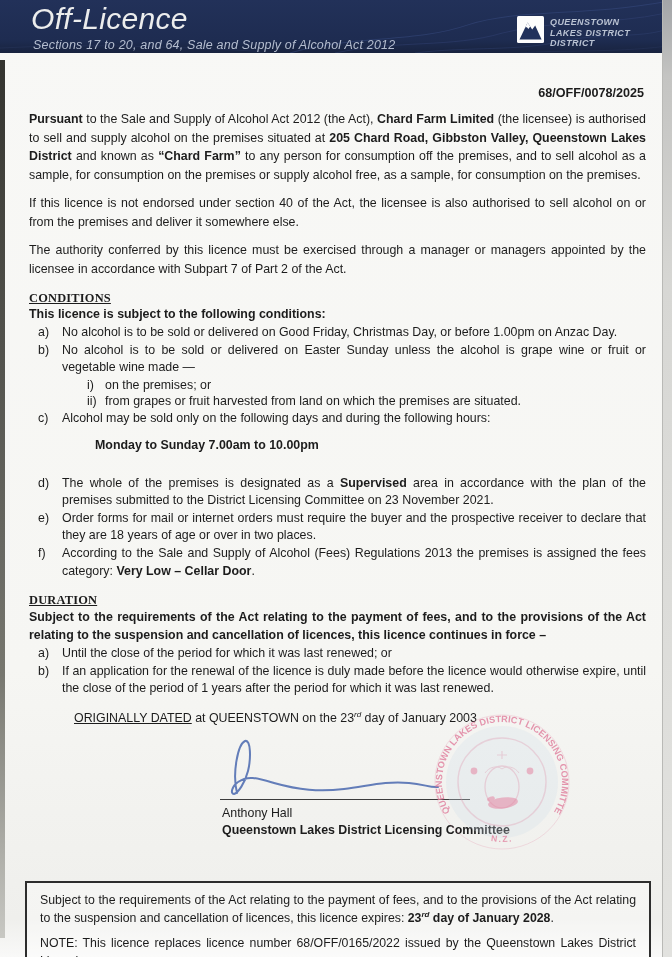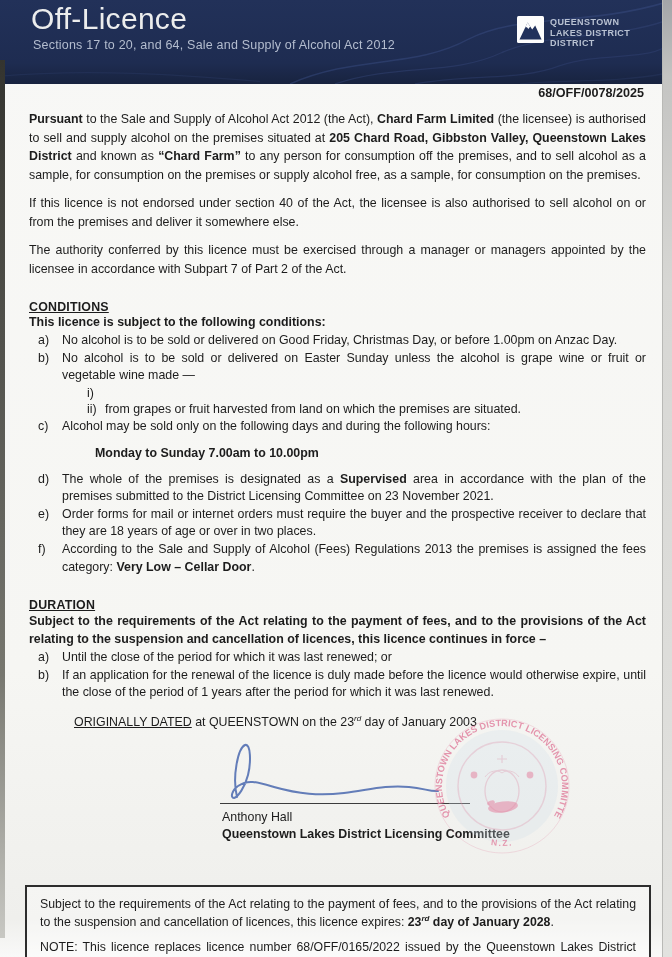--- a/index.html
+++ b/index.html
@@ -17,23 +17,24 @@
     position:absolute; left:0; top:60px; width:5px; height:878px; z-index:6;
     background:linear-gradient(to bottom,#34342f 0%,#55554f 35%,#77776f 70%,#c8c8c3 100%);
   }
   .edge-right {
     position:absolute; right:0; top:0; width:10px; height:957px; z-index:6;
     background:linear-gradient(to bottom,#a3a5a8 0%,#c4c4c2 8%,#d7d7d4 30%,#e2e2df 100%);
     border-left:1px solid #b9b9b6;
   }
   
   .banner {
-    position:relative; width:665px; height:84px;
+    position:relative; width:665px; height:53px;
     background:linear-gradient(#223159 0%, #1e2c51 75%, #18233f 100%);
     overflow:hidden;
+    font-style:italic;
   }
   .banner .contours { position:absolute; left:0; top:0; width:100%; height:100%; }
   .banner-title {
     position:absolute; left:31px; top:2px;
     font-size:30px; font-weight:normal; letter-spacing:0.3px; color:#eceded;
   }
   .banner-sub {
     position:absolute; left:33px; top:38px;
     font-size:12.5px; color:#b4bdcf; letter-spacing:0.2px;
   }
@@ -43,29 +44,29 @@
     margin-left:6px; padding-top:1px;
     font-size:9px; font-weight:bold; line-height:10.5px;
     color:#b9c2d2; letter-spacing:0.4px;
   }
   
   .content { position:absolute; left:29px; top:64px; width:617px; }
   .ref { margin-top:22px; text-align:right; font-weight:bold; font-size:12.6px; padding-right:2px; }
   p.doc { font-size:12.4px; line-height:18.5px; text-align:justify; margin-top:10px; }
   .b { font-weight:bold; }
   .u { text-decoration:underline;margin-left:45px; }
-  .head { margin-top:22px; font-size:12.4px; font-weight:bold; text-decoration:underline; letter-spacing:0.2px; }
+  .head { margin-top:13px; font-size:12.4px; font-weight:bold; text-decoration:underline; letter-spacing:0.2px;font-family:Liberation Serif, serif; }
   .lead { font-size:12.4px; line-height:17px; margin-top:0;font-weight:bold; }
   .li { display:flex; font-size:12.4px; line-height:17.2px; margin-top:1px; }
   .li-label { flex:none; width:24px; margin-left:9px; }
   .li-text { flex:1; text-align:justify; }
   .sub { display:flex; font-size:12.4px; line-height:16.4px; }
   .sub .li-label { width:18px; margin-left:58px; }
   .sub .li-text { text-align:left; }
-  .hours { margin:10px 0 11px 46px; font-weight:bold; font-size:12.4px;padding-left:20px; }
+  .hours { margin:10px 0 23px 46px; font-weight:bold; font-size:12.4px;padding-left:20px; }
   sup { font-size:8px; line-height:0; vertical-align:super;font-style:italic; }
   .dated { margin-top:14px; font-size:12.4px; }
   
   .sig-block { position:relative; margin-top:4px; height:146px; }
   .sig-ink { position:absolute; left:188px; top:2px; }
   .sig-line { position:absolute; left:191px; top:70px; width:250px; border-top:1.6px solid #3c3c3c; }
   .sig-names { position:absolute; left:193px; top:76px; font-size:12.4px; line-height:17px; }
   .stamp { position:absolute; left:398px; top:-22px; z-index:2; }
   
   .exp-box {
@@ -124,20 +125,21 @@
   <div class="li">
     <span class="li-label">a)</span>
     <span class="li-text">No alcohol is to be sold or delivered on Good Friday, Christmas Day, or before 1.00pm on Anzac Day.</span>
   </div>
   <div class="li">
     <span class="li-label">b)</span>
     <span class="li-text">No alcohol is to be sold or delivered on Easter Sunday unless the alcohol is grape wine or fruit or vegetable wine made —</span>
   </div>
   <div class="sub">
     <span class="li-label">i)</span>
+    <span class="li-text">on the premises; or</span>
   </div>
   <div class="sub">
     <span class="li-label">ii)</span>
     <span class="li-text">from grapes or fruit harvested from land on which the premises are situated.</span>
   </div>
   <div class="li">
     <span class="li-label">c)</span>
     <span class="li-text">Alcohol may be sold only on the following days and during the following hours:</span>
   </div>
 

